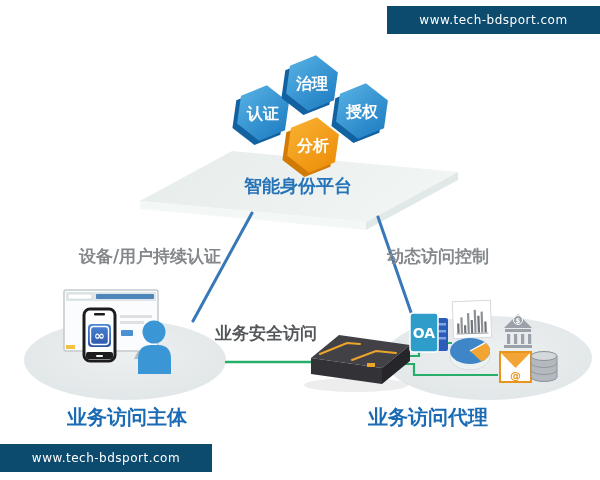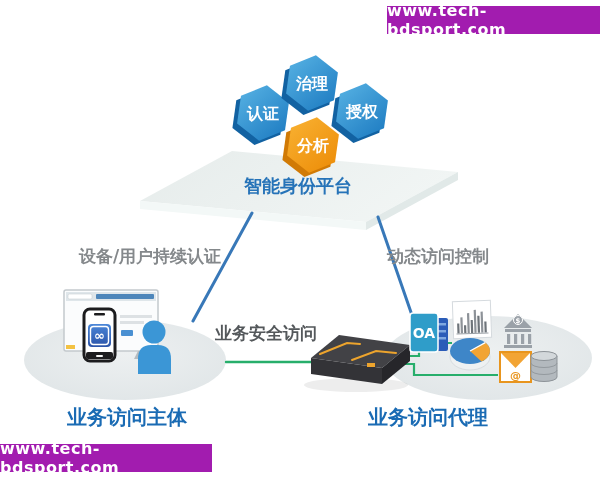--- a/index.html
+++ b/index.html
@@ -1,20 +1,20 @@
 <!DOCTYPE html>
 <html><head>
 <meta charset="utf-8">
 <style>
   html,body{margin:0;padding:0;background:#ffffff;}
   #stage{position:relative;width:600px;height:480px;background:#ffffff;overflow:hidden;
          font-family:"DejaVu Sans",sans-serif;}
   #scene{position:absolute;left:0;top:0;}
-  .wm{position:absolute;background:#a21caf;color:#ffffff;font-size:16px;
-      display:flex;align-items:center;justify-content:center;letter-spacing:0.5px;font-weight:bold;}
+  .wm{position:absolute;background:#0c4a6e;color:#ffffff;font-size:12px;
+      display:flex;align-items:center;justify-content:center;letter-spacing:0.5px;}
   #wm-tr{left:387px;top:6px;width:213px;height:28px;}
   #wm-bl{left:0px;top:444px;width:212px;height:28px;}
   text{font-family:"DejaVu Sans",sans-serif;}
   .hex-label{fill:#ffffff;font-size:16px;font-weight:bold;text-anchor:middle;}
   .plat-label{fill:#2673b8;font-size:18px;font-weight:bold;text-anchor:middle;}
   .lbl-gray{fill:#84888b;font-size:17px;font-weight:bold;text-anchor:middle;}
   .lbl-mid{fill:#54585b;font-size:17px;font-weight:bold;text-anchor:middle;}
   .lbl-blue{fill:#1a6bb4;font-size:20px;font-weight:bold;text-anchor:middle;}
   .oa-text{fill:#ffffff;font-size:14px;font-weight:bold;text-anchor:middle;}
   .app-glyph{fill:#ffffff;font-size:13px;font-weight:bold;text-anchor:middle;}

